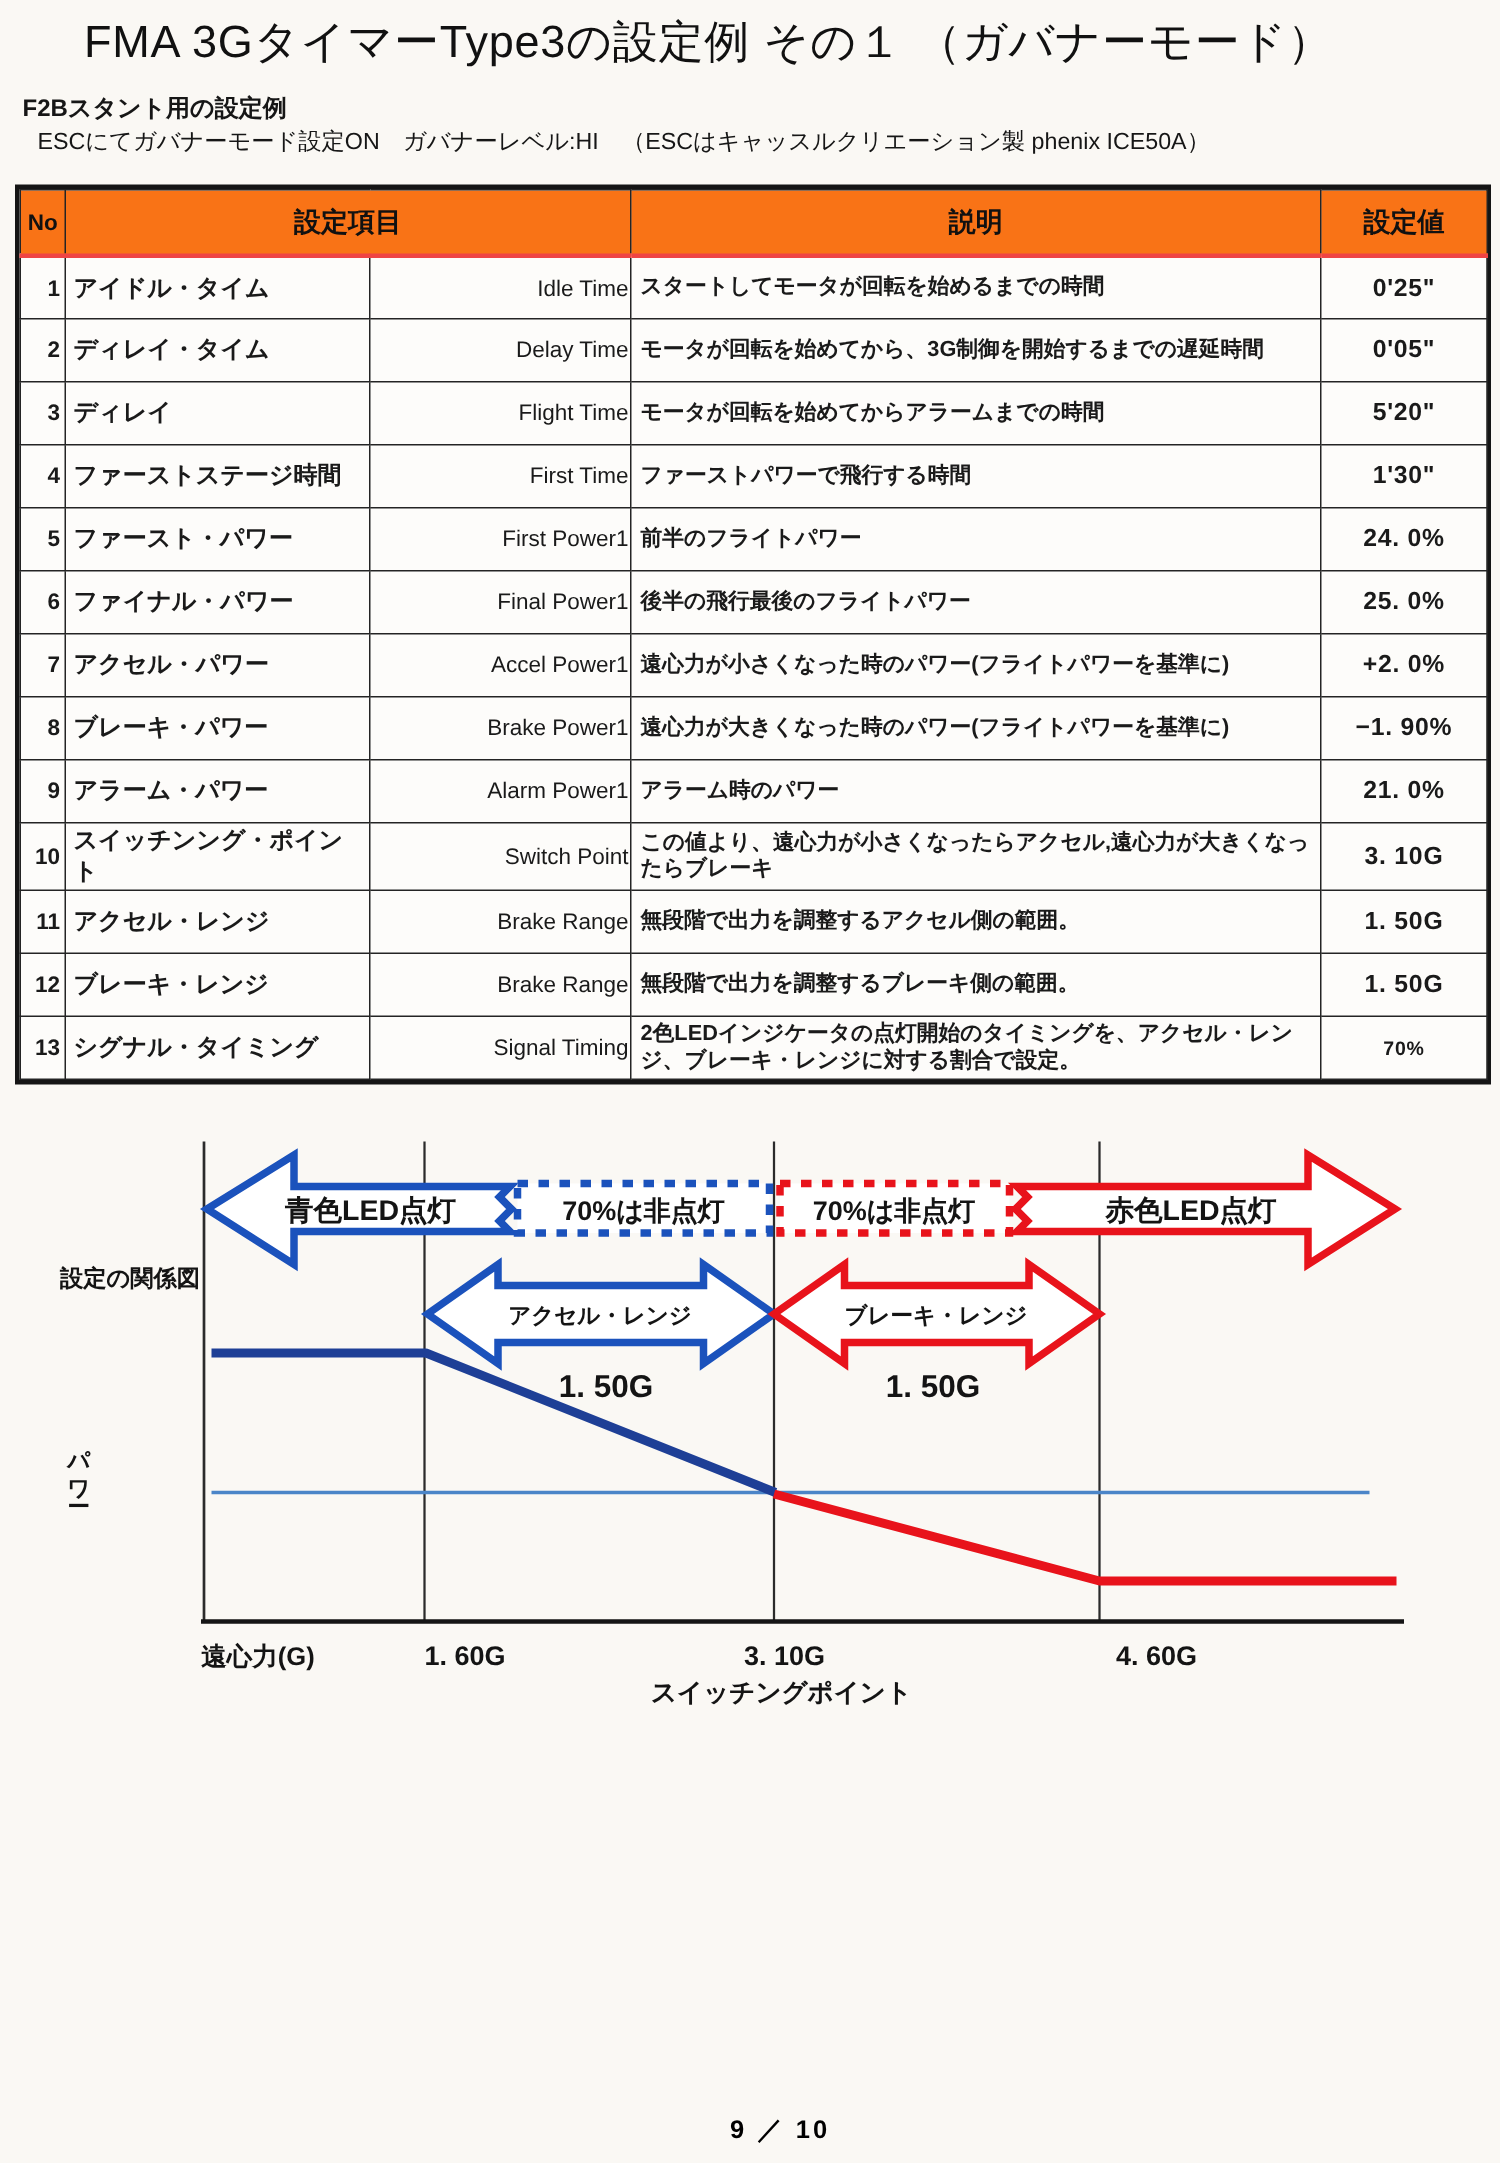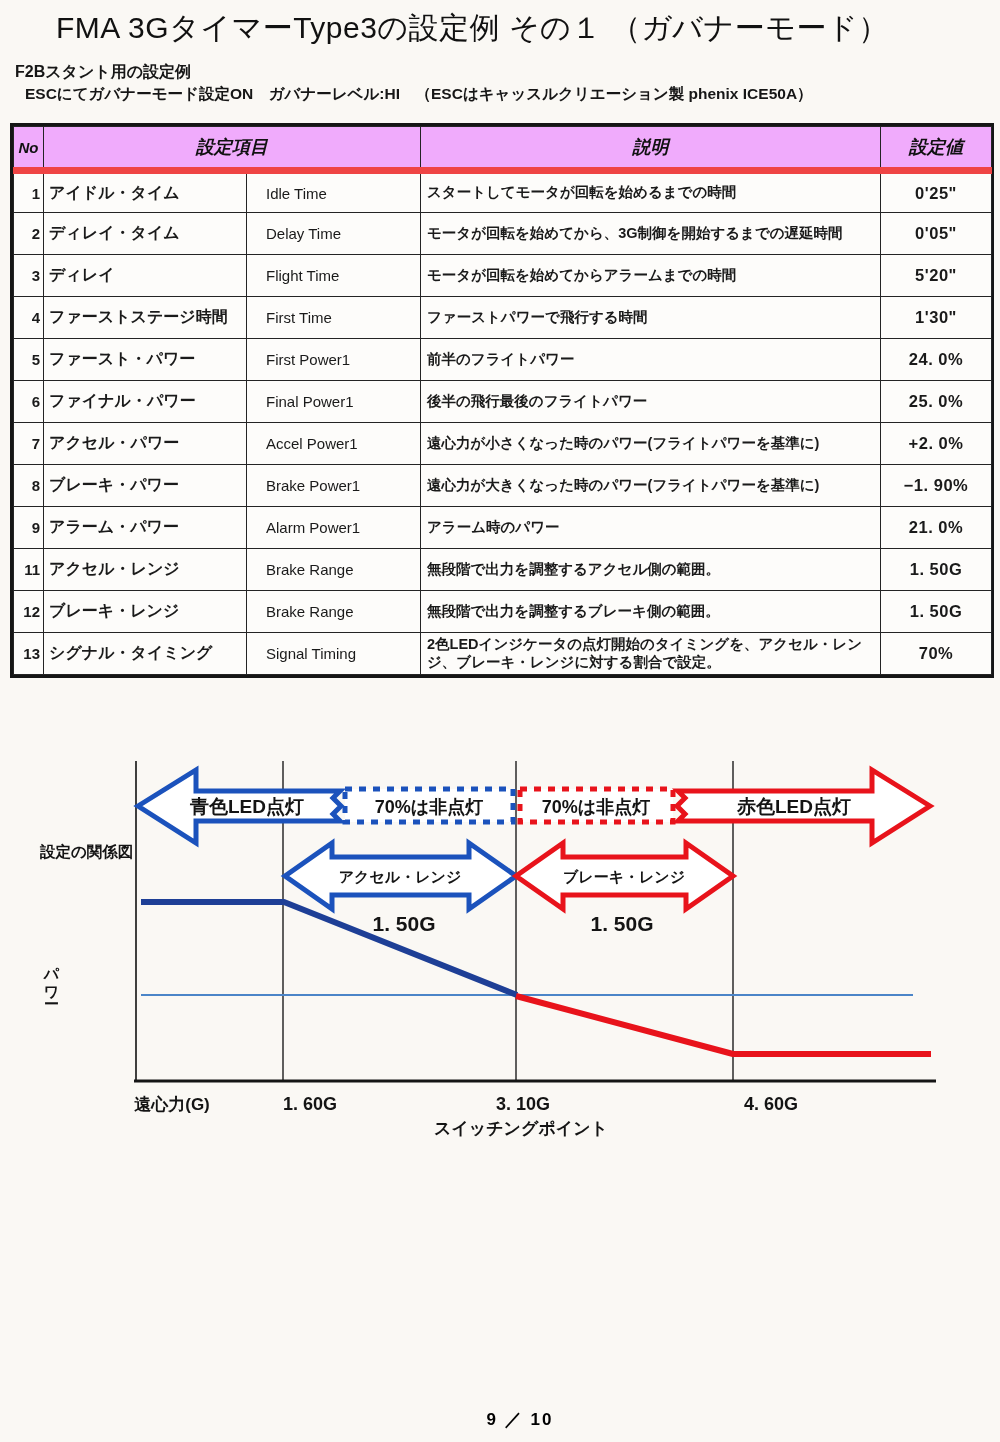--- a/index.html
+++ b/index.html
@@ -10,39 +10,39 @@
     color:#1a1a1a;
     -webkit-font-smoothing:antialiased;
   }
   .abs{position:absolute;}
   
   .doc-title{
     left:16px;top:8px;width:960px;
     font-size:30px;font-weight:400;letter-spacing:.5px;color:#111;margin-left:40px;
   }
   .sub1{left:15px;top:62px;font-size:16px;font-weight:700;color:#161616;}
-  .sub2{left:25px;top:84px;font-size:15.5px;font-weight:700;color:#161616;text-align:center;}
+  .sub2{left:25px;top:84px;font-size:15.5px;font-weight:400;color:#161616;text-align:center;}
   
   .tbl-wrap{
     left:10px;top:123px;width:978px;
     border:3px solid #151515;background:#fdfcfa;
   }
   table{border-collapse:collapse;table-layout:fixed;width:100%;}
   col.c-no{width:30px;} col.c-jp{width:203px;} col.c-en{width:174px;}
   col.c-desc{width:460px;} col.c-val{width:111px;}
   th,td{border:1.5px solid #242424;box-sizing:border-box;vertical-align:middle;}
   thead th{
-    background:#f0abfc;height:44px;font-size:18px;font-weight:800;
-    border-bottom:7px solid #ef4444;color:#111;font-style:italic;
+    background:#f97316;height:44px;font-size:18px;font-weight:800;
+    border-bottom:3px solid #ef4444;color:#111;
   }
   thead th.h-no{font-size:15px;font-weight:700;}
   tbody tr{height:42px;}
   td.no{font-size:15px;font-weight:700;text-align:right;padding-right:3px;}
   td.jp{font-size:16px;font-weight:700;padding-left:5px;}
-  td.en{font-size:15px;font-weight:500;padding-left:19px;}
+  td.en{font-size:15px;font-weight:500;padding-left:19px;text-align:right;}
   td.desc{font-size:14.5px;font-weight:700;padding-left:6px;line-height:1.2;}
   td.val{font-size:16.5px;font-weight:600;text-align:center;letter-spacing:.5px;}
   tbody tr:nth-child(13) td.val{font-size:13px;}
   
   .diagram{left:0;top:753px;width:1000px;height:400px;}
   svg text{fill:#141414;}
   .t-arrow{font-size:19px;font-weight:800;}
   .t-dotted{font-size:18px;font-weight:800;}
   .t-range{font-size:15px;font-weight:800;}
   .t-g{font-size:21px;font-weight:800;}
@@ -136,20 +136,27 @@
       <td class="val">−1. 90%</td>
     </tr>
     <tr>
       <td class="no">9</td>
       <td class="jp">アラーム・パワー</td>
       <td class="en">Alarm Power1</td>
       <td class="desc">アラーム時のパワー</td>
       <td class="val">21. 0%</td>
     </tr>
     <tr>
+      <td class="no">10</td>
+      <td class="jp">スイッチンング・ポイント</td>
+      <td class="en">Switch Point</td>
+      <td class="desc">この値より、遠心力が小さくなったらアクセル,遠心力が大きくなったらブレーキ</td>
+      <td class="val">3. 10G</td>
+    </tr>
+    <tr>
       <td class="no">11</td>
       <td class="jp">アクセル・レンジ</td>
       <td class="en">Brake Range</td>
       <td class="desc">無段階で出力を調整するアクセル側の範囲。</td>
       <td class="val">1. 50G</td>
     </tr>
     <tr>
       <td class="no">12</td>
       <td class="jp">ブレーキ・レンジ</td>
       <td class="en">Brake Range</td>

